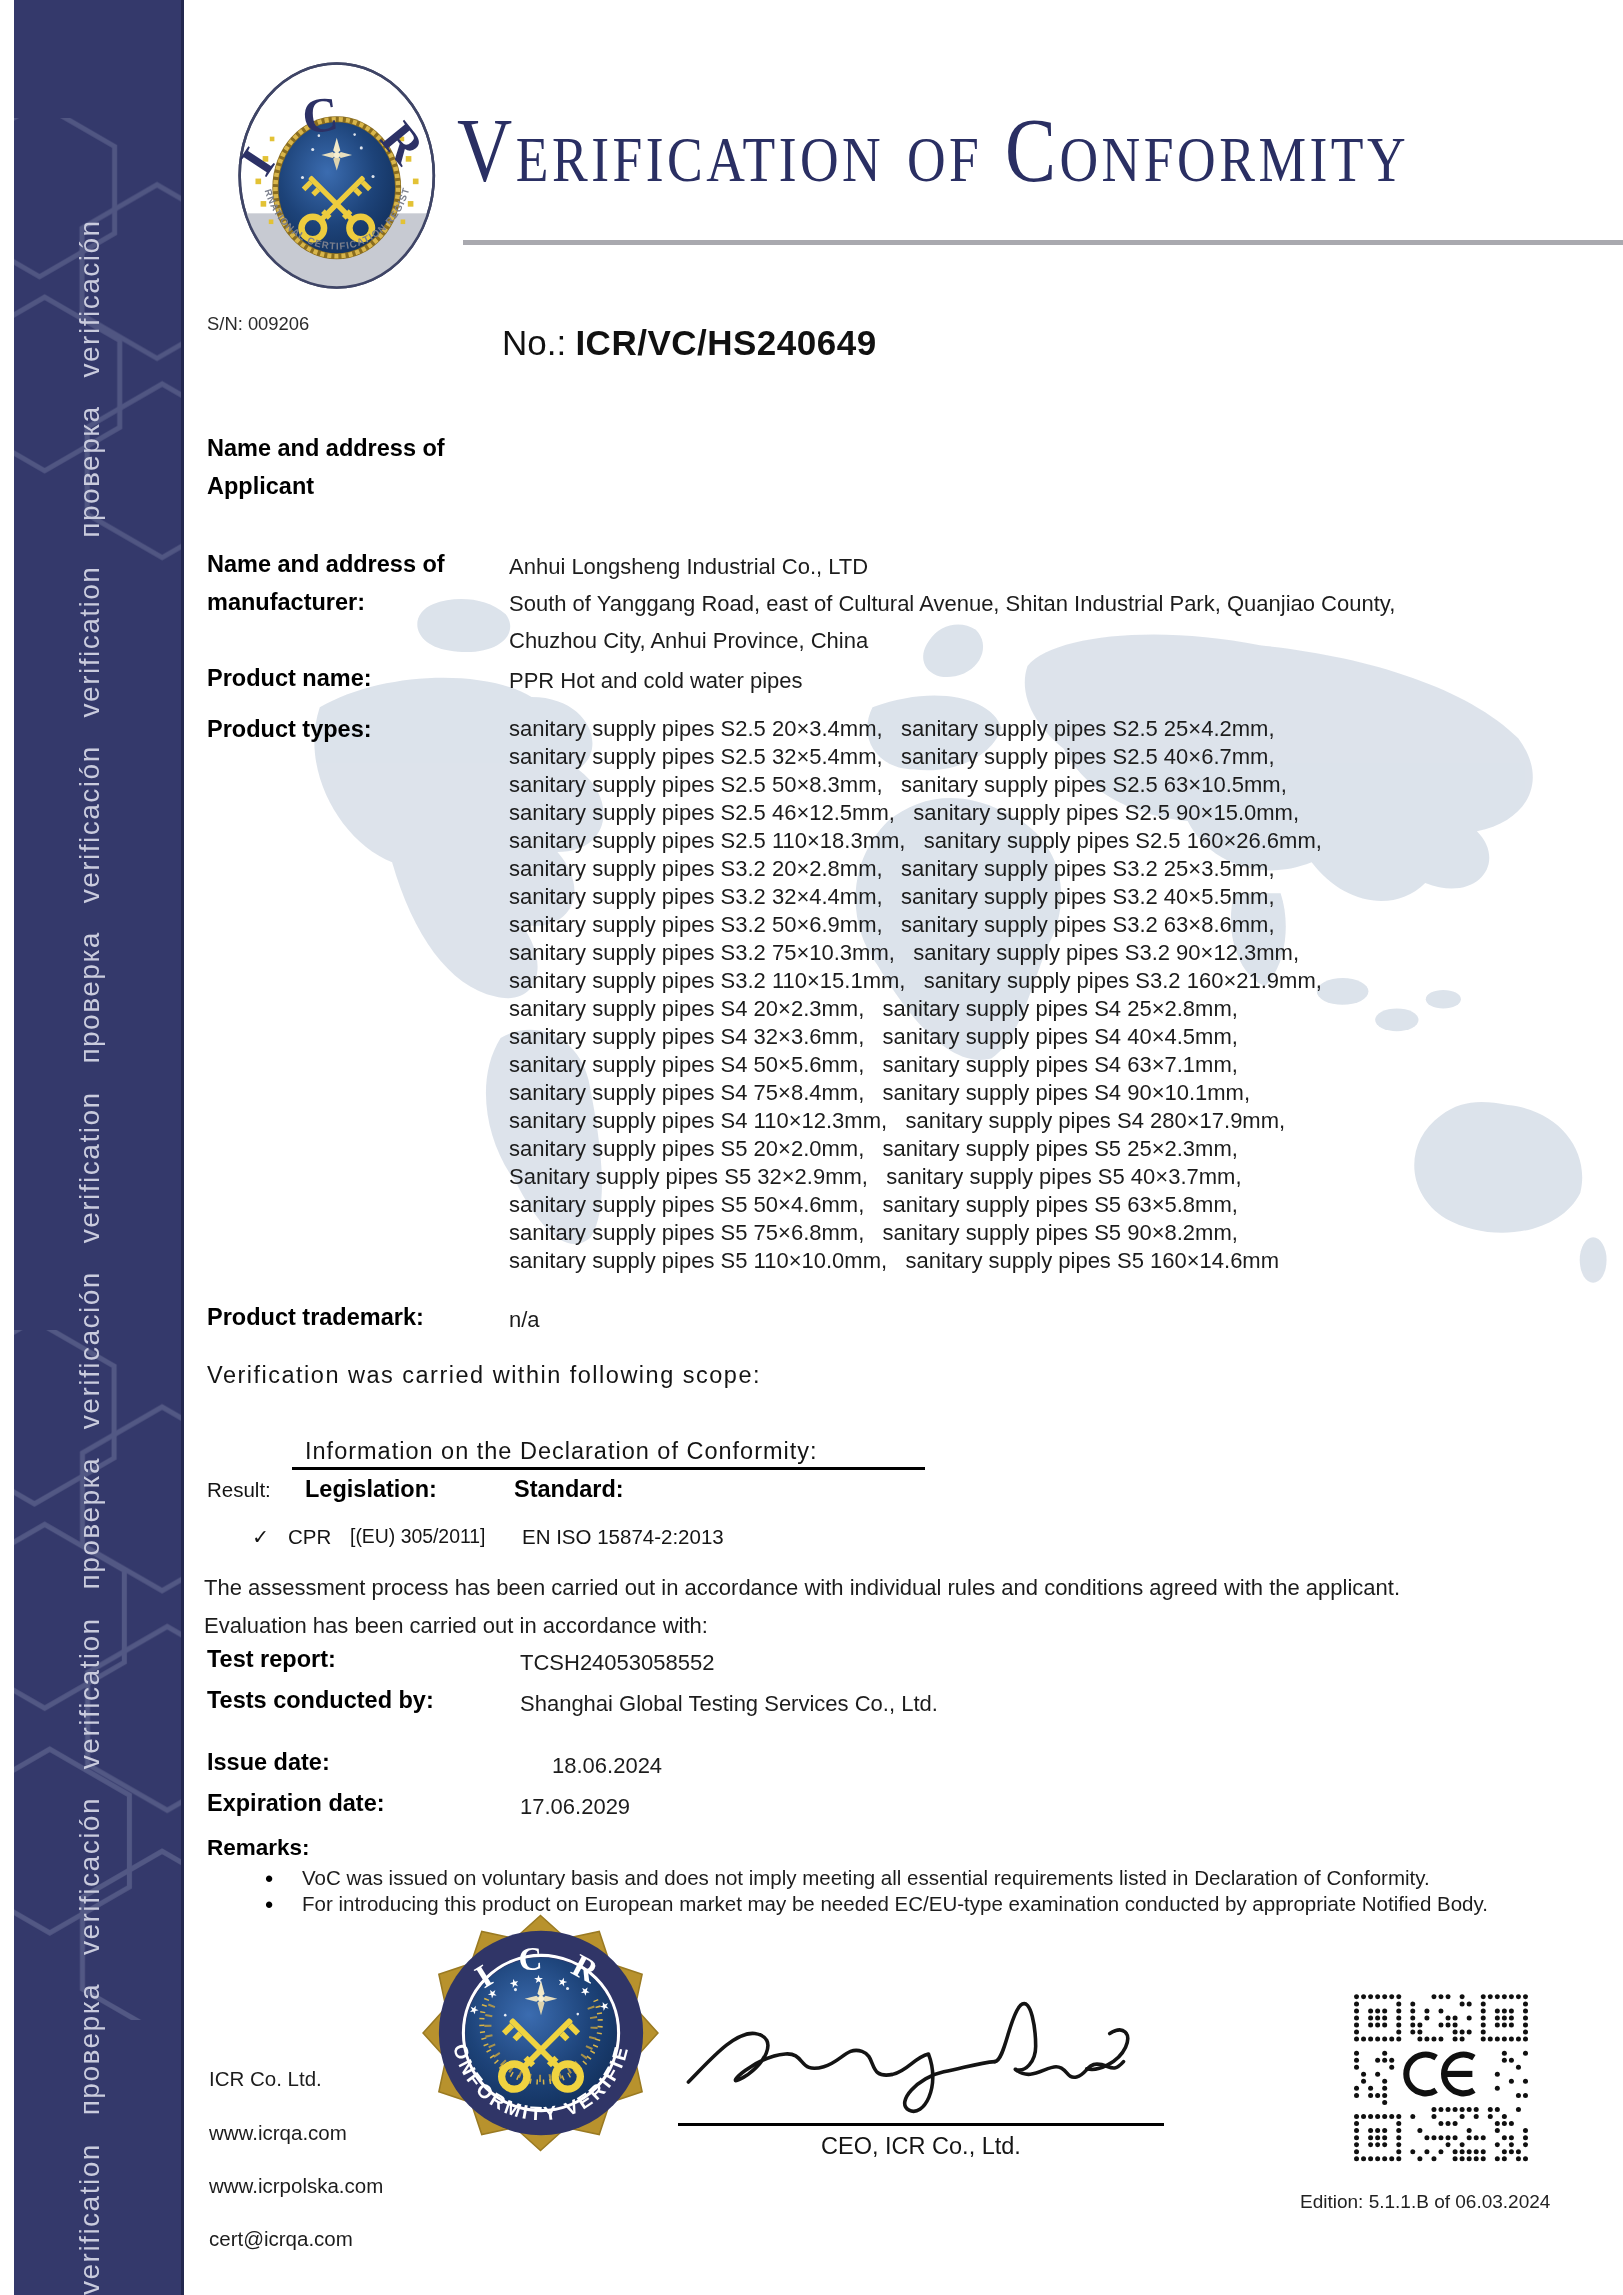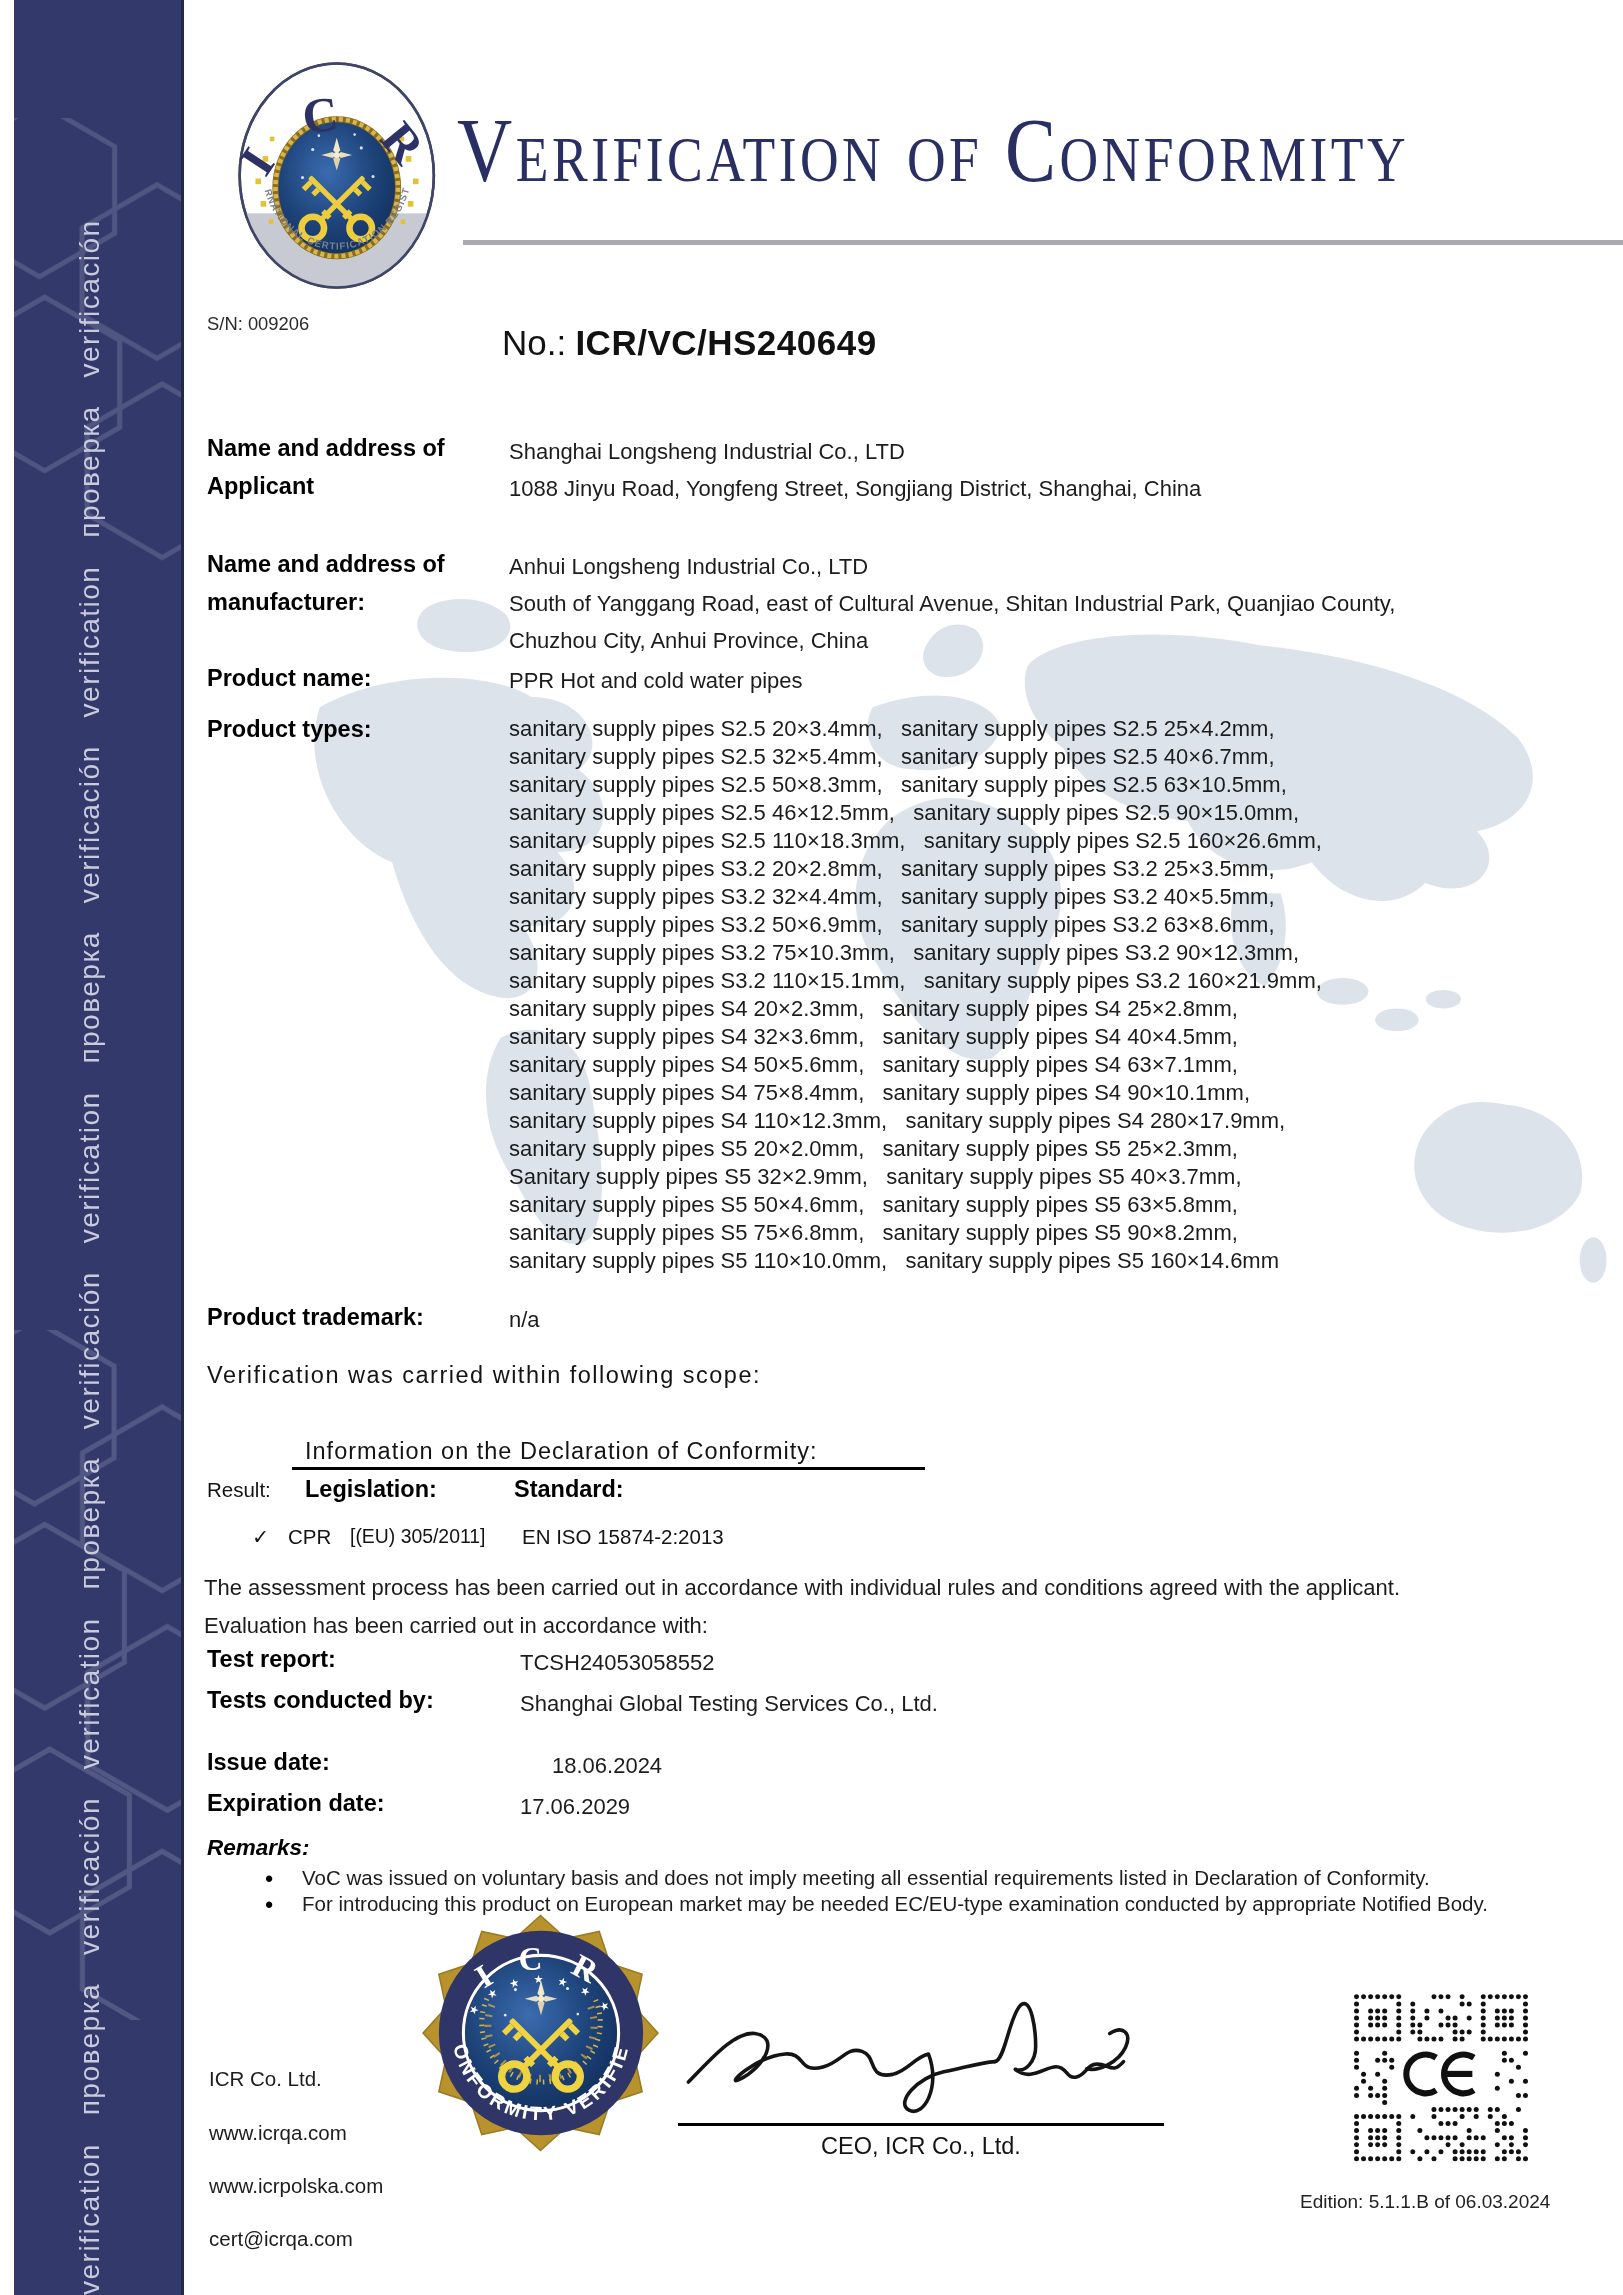--- a/index.html
+++ b/index.html
@@ -33,21 +33,21 @@
   .decl-rule{position:absolute;left:292px;top:1467px;width:633px;height:3.1px;background:#000;}
   .res-lbl{position:absolute;top:1478px;font-size:20.5px;color:#141414;}
   .res-bold{position:absolute;top:1476px;font-weight:bold;font-size:23.5px;color:#000;}
   .chk{position:absolute;top:1525px;font-size:20.5px;color:#141414;}
 
   .assess{position:absolute;left:204px;font-size:22px;color:#1c1c1c;}
 
   .frow-lbl{position:absolute;left:207px;font-weight:bold;font-size:23.5px;color:#000;}
   .frow-val{position:absolute;left:520px;font-size:22px;color:#1c1c1c;}
 
-  .remarks-lbl{position:absolute;left:207px;top:1835px;font-weight:bold;font-size:22.5px;color:#000;font-style:italic;}
+  .remarks-lbl{position:absolute;left:207px;top:1835px;font-weight:bold;font-size:22.5px;color:#000;}
   .bullet{position:absolute;left:302px;font-size:20.5px;color:#1c1c1c;}
   .bullet::before{content:"\2022";position:absolute;left:-37px;font-size:23.5px;color:#000;}
 
   .foot{position:absolute;left:209px;font-size:20.5px;color:#1c1c1c;}
   .sig-line{position:absolute;left:678px;top:2123px;width:486px;height:3.1px;background:#000;}
   .ceo{position:absolute;left:678px;top:2133px;width:486px;text-align:center;font-size:23.5px;color:#141414;}
   .edition{position:absolute;left:1300px;top:2191px;font-size:19px;color:#222;}
 
   svg text{font-family:"Liberation Sans", sans-serif;}
   .serif-arc{font-family:"Liberation Serif", serif;}
@@ -172,24 +172,20 @@
   <div class="title"><span>Verification</span> <span>of</span> <span>Conformity</span></div>
   <div class="rule"></div>
   <div class="serial">S/N: 009206</div>
   <div class="no-row">
     <span class="no-label">No.:</span><span class="no-value">ICR/VC/HS240649</span>
   </div>
 
   <div class="abs" style="left:207px;top:429px;">
     <div class="lbl">Name and address of</div>
     <div class="lbl">Applicant</div>
-  </div>
-  <div class="abs" style="left:509px;top:433px;">
-    <div class="val">Shanghai Longsheng Industrial Co., LTD</div>
-    <div class="val">1088 Jinyu Road, Yongfeng Street, Songjiang District, Shanghai, China</div>
   </div>
 
   <div class="abs" style="left:207px;top:545px;">
     <div class="lbl">Name and address of</div>
     <div class="lbl">manufacturer:</div>
   </div>
   <div class="abs" style="left:509px;top:548px;">
     <div class="val">Anhui Longsheng Industrial Co., LTD</div>
     <div class="val">South of Yanggang Road, east of Cultural Avenue, Shitan Industrial Park, Quanjiao County,</div>
     <div class="val">Chuzhou City, Anhui Province, China</div>

